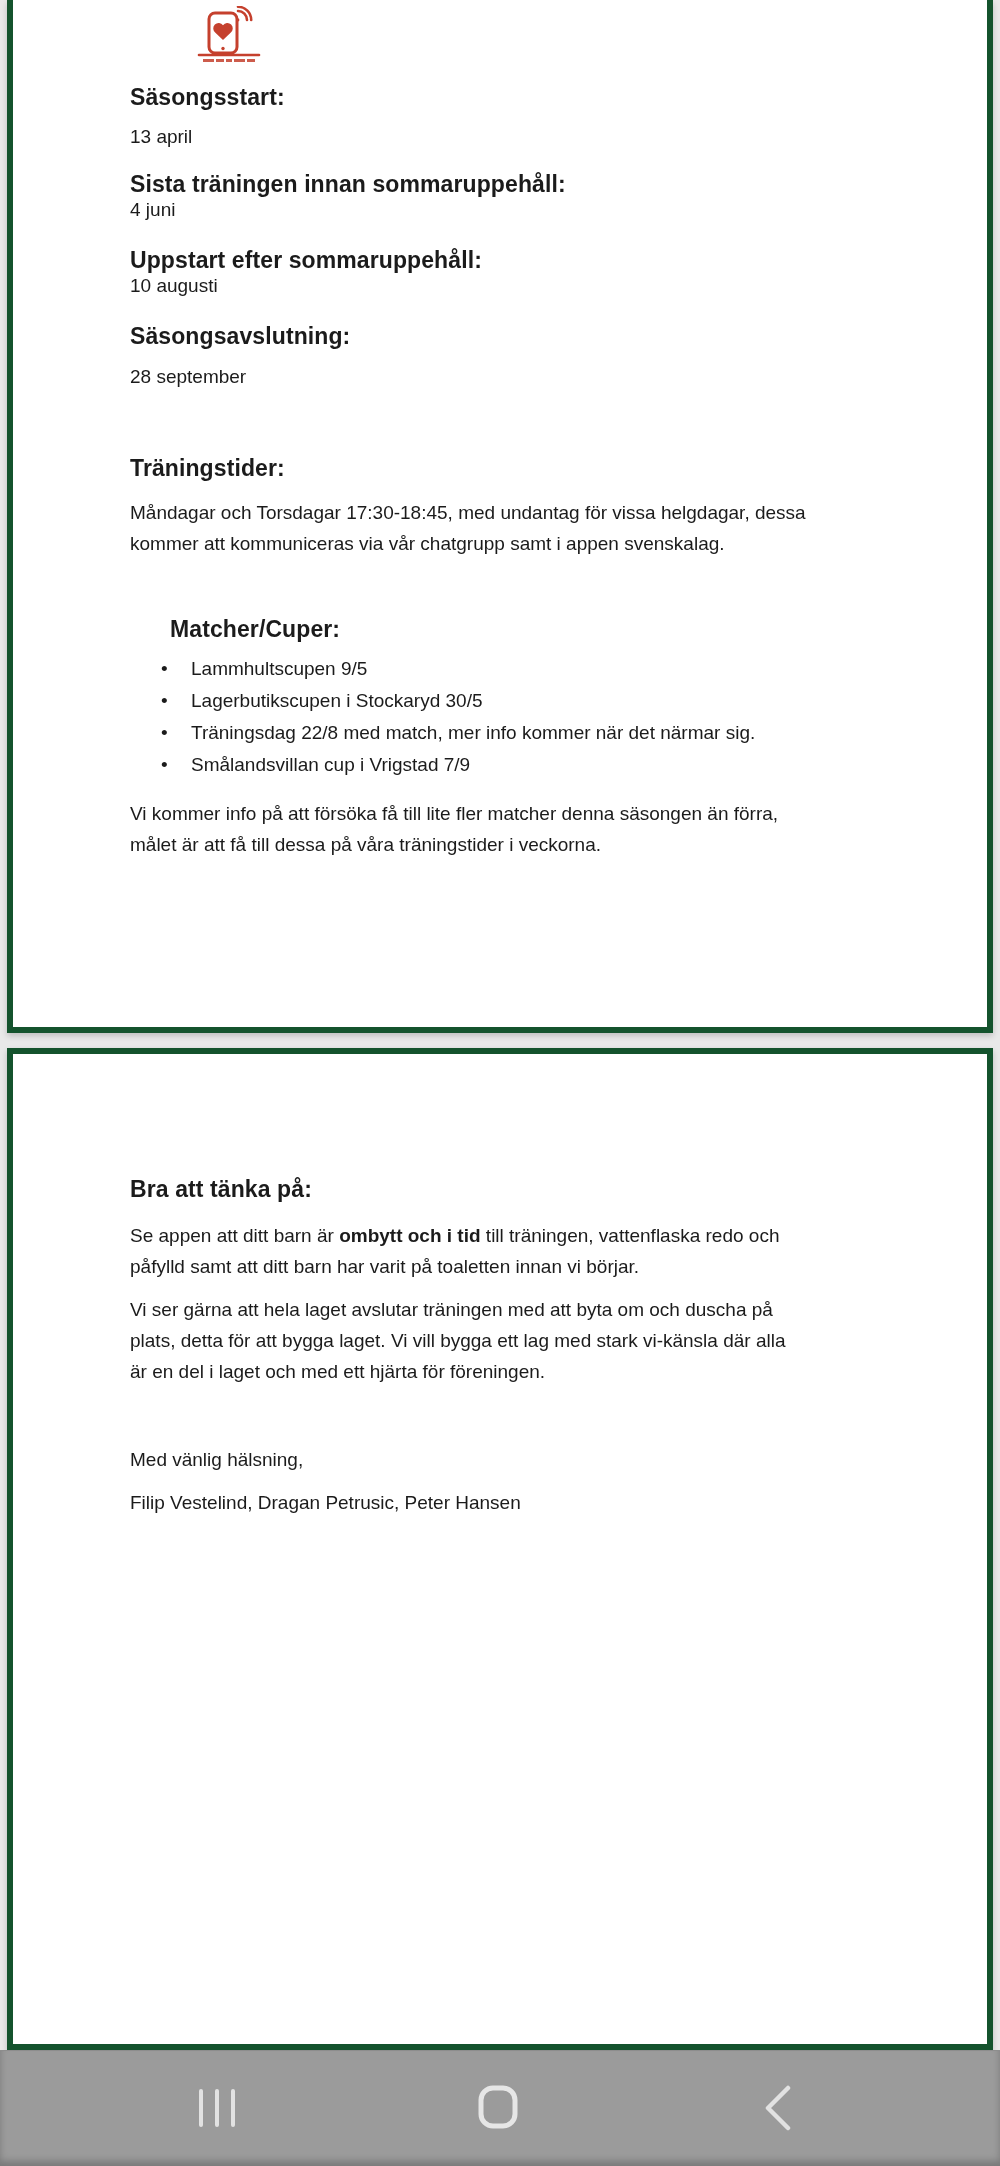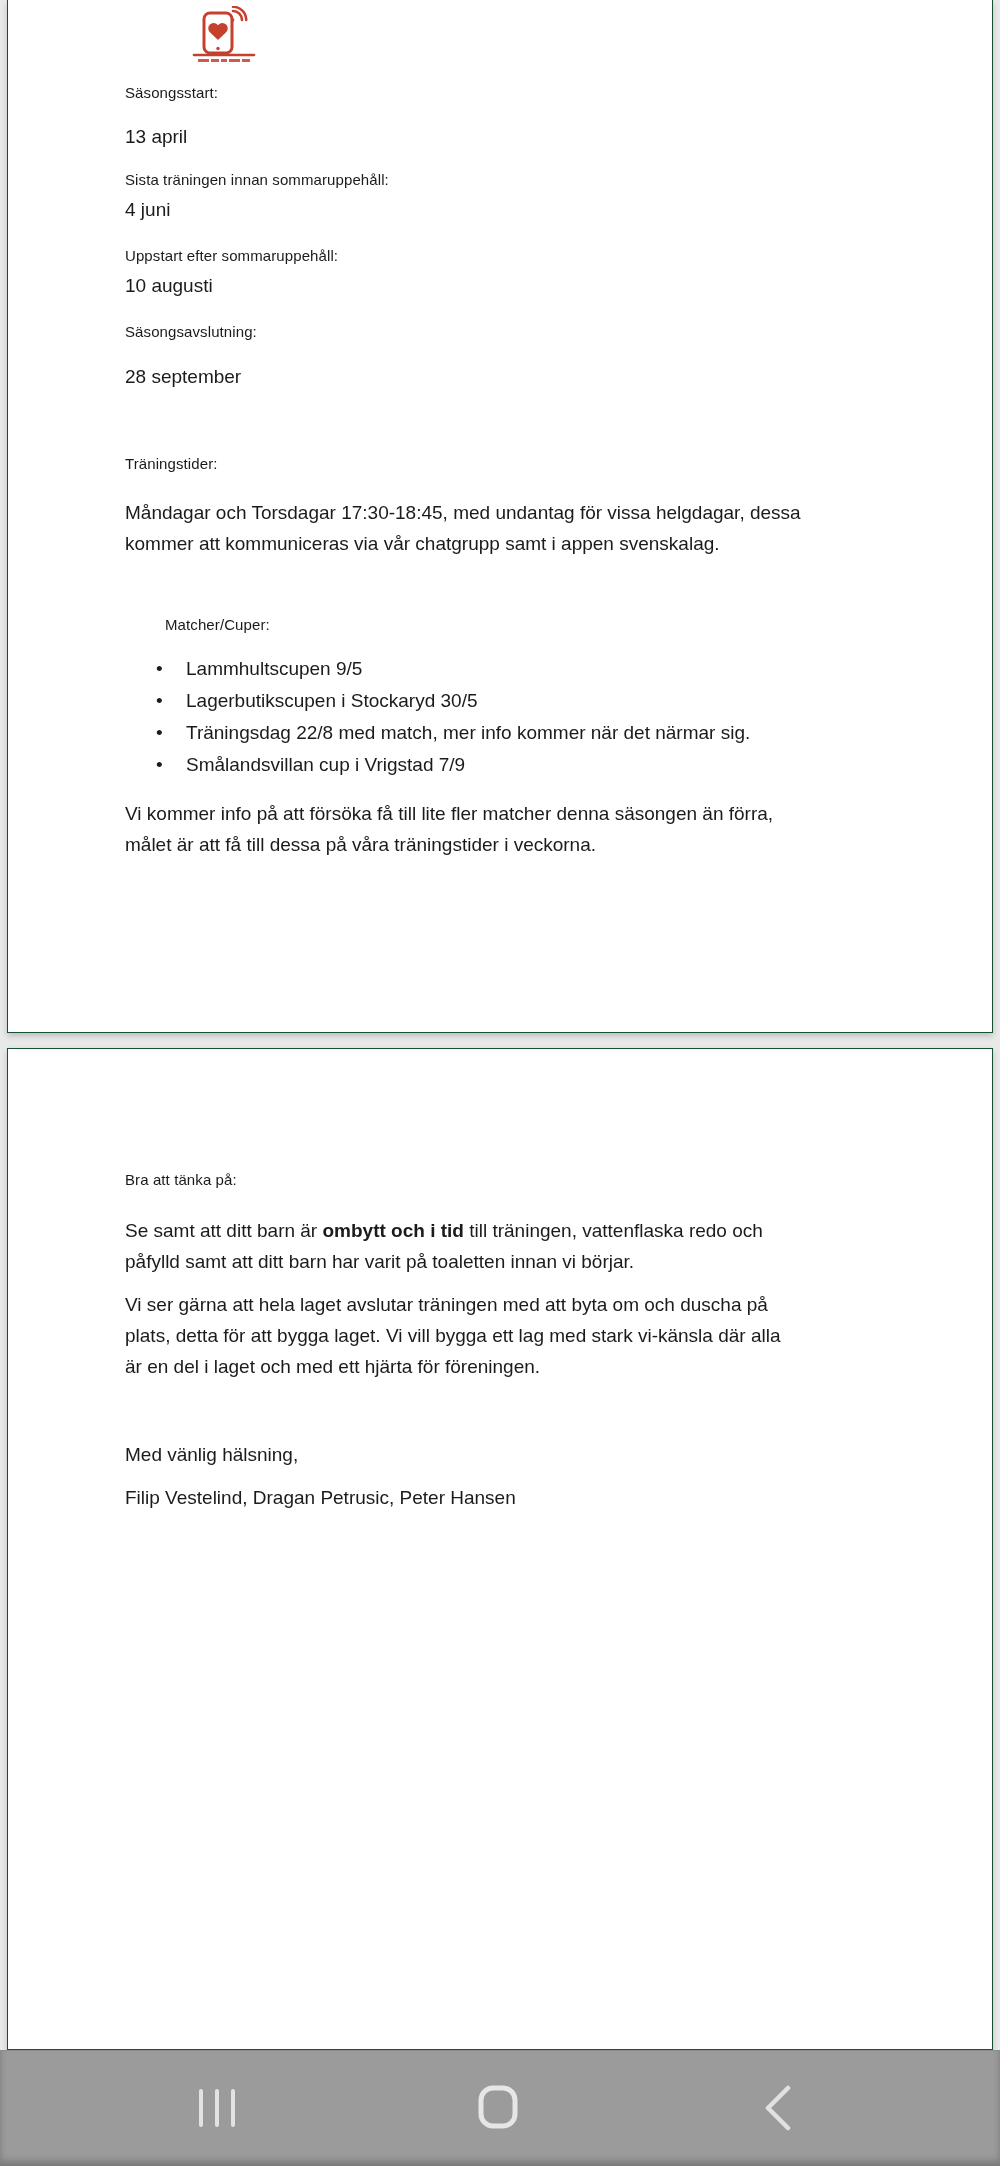--- a/index.html
+++ b/index.html
@@ -6,27 +6,27 @@
   html,body { width:1000px; height:2166px; }
   body {
     position:relative;
     background:#e9e9e9;
     font-family:"Liberation Sans", sans-serif;
     color:#1b1b1b;
     overflow:hidden;
   }
   .page {
     position:absolute; left:7px; width:986px; background:#ffffff;
-    border:1px solid #14532d;
+    border:6px solid #14532d;
     box-shadow:0 3px 6px rgba(0,0,0,0.18);
   }
   #page1 { top:0; height:1033px; border-top:none; }
   #page2 { top:1048px; height:1002px; }
   .abs { position:absolute; }
-  .h { font-weight:normal; font-size:15px; letter-spacing:0.1px; }
+  .h { font-weight:bold; font-size:23px; letter-spacing:0.1px; }
   .t { font-size:19px; }
   .para { font-size:19px; line-height:31px; width:775px; }
   .para .bold { font-weight:bold;text-align:right; }
   .bullet-list { list-style:none; }
   .bullet-list li { display:flex; line-height:32px; font-size:19px; }
   .bullet-list .dot { width:30px; text-align:left; }
   .navbar {
     position:absolute; top:2050px; left:0; width:1000px; height:116px;
     background:#9b9b9b;
     box-shadow:inset 0 1px 0 #8d8d8d, inset 0 -5px 7px rgba(0,0,0,0.22);
@@ -106,21 +106,21 @@
     <div class="abs para" style="left:117px; top:798px;">
       <div>Vi kommer info på att försöka få till lite fler matcher denna säsongen än förra,</div>
       <div>målet är att få till dessa på våra träningstider i veckorna.</div>
     </div>
   </section>
 
   <section class="page" id="page2">
     <div class="abs h" style="left:117px; top:122px;">Bra att tänka på:</div>
 
     <div class="abs para" style="left:117px; top:166px;">
-      <div><span>Se samt att ditt barn är </span><span class="bold">ombytt och i tid</span><span> till träningen, vattenflaska redo och</span></div>
+      <div><span>Se appen att ditt barn är </span><span class="bold">ombytt och i tid</span><span> till träningen, vattenflaska redo och</span></div>
       <div>påfylld samt att ditt barn har varit på toaletten innan vi börjar.</div>
     </div>
 
     <div class="abs para" style="left:117px; top:240px;">
       <div>Vi ser gärna att hela laget avslutar träningen med att byta om och duscha på</div>
       <div>plats, detta för att bygga laget. Vi vill bygga ett lag med stark vi-känsla där alla</div>
       <div>är en del i laget och med ett hjärta för föreningen.</div>
     </div>
 
     <div class="abs t" style="left:117px; top:395px;">Med vänlig hälsning,</div>

